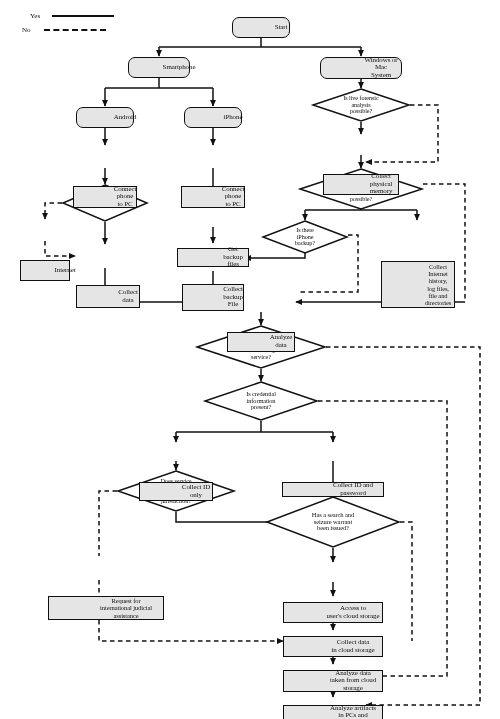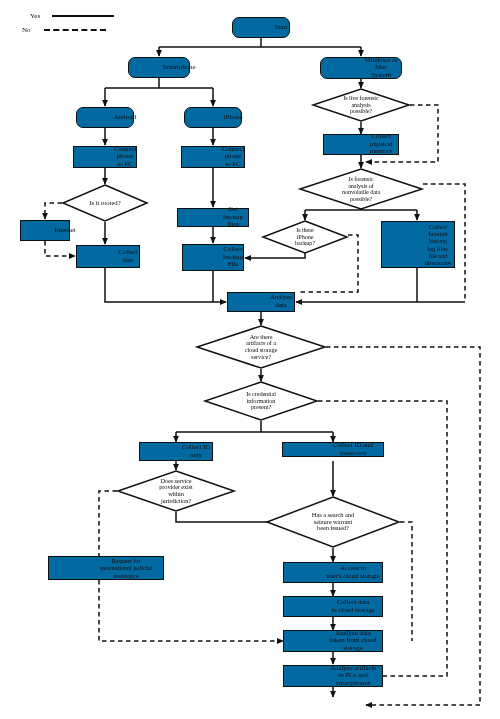--- a/index.html
+++ b/index.html
@@ -26,30 +26,31 @@
     height: 719px;
   }
   .node {
     position: absolute;
     box-sizing: border-box;
     display: flex;
     align-items: center;
     justify-content: center;
     text-align: center;
     color: #111111;
-    background: #0369a1;
+    background: #e5e5e5;
     font-family: "Liberation Serif", "DejaVu Serif", serif;
     line-height: 1.08;
     z-index: 3;
     white-space: pre-line;
     letter-spacing: -0.1px;
     padding-left: 40px;
   }
   .rect {
     border: 1.6px solid #101010;
+    margin-top: 40px;
   }
   .rounded {
     border: 1.4px solid #101010;
     border-radius: 7px;
   }
   .diamond-wrap {
     position: absolute;
     z-index: 2;
   }
   .diamond-wrap svg {

